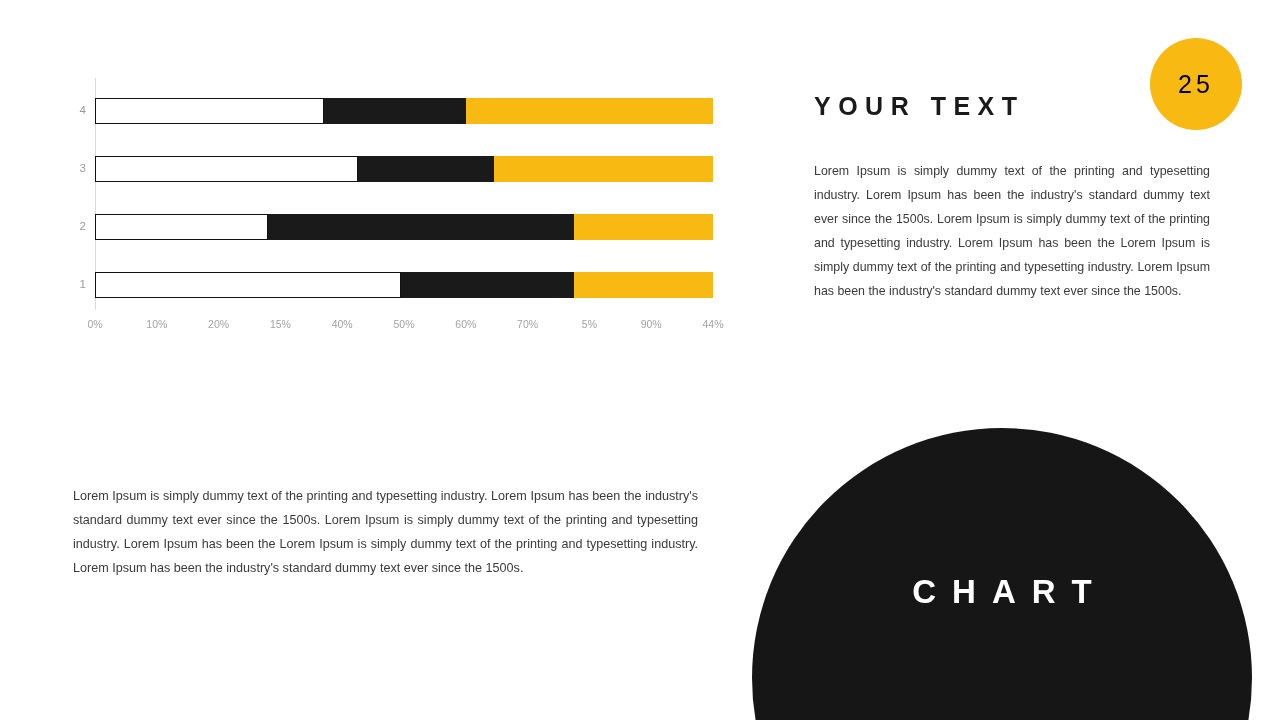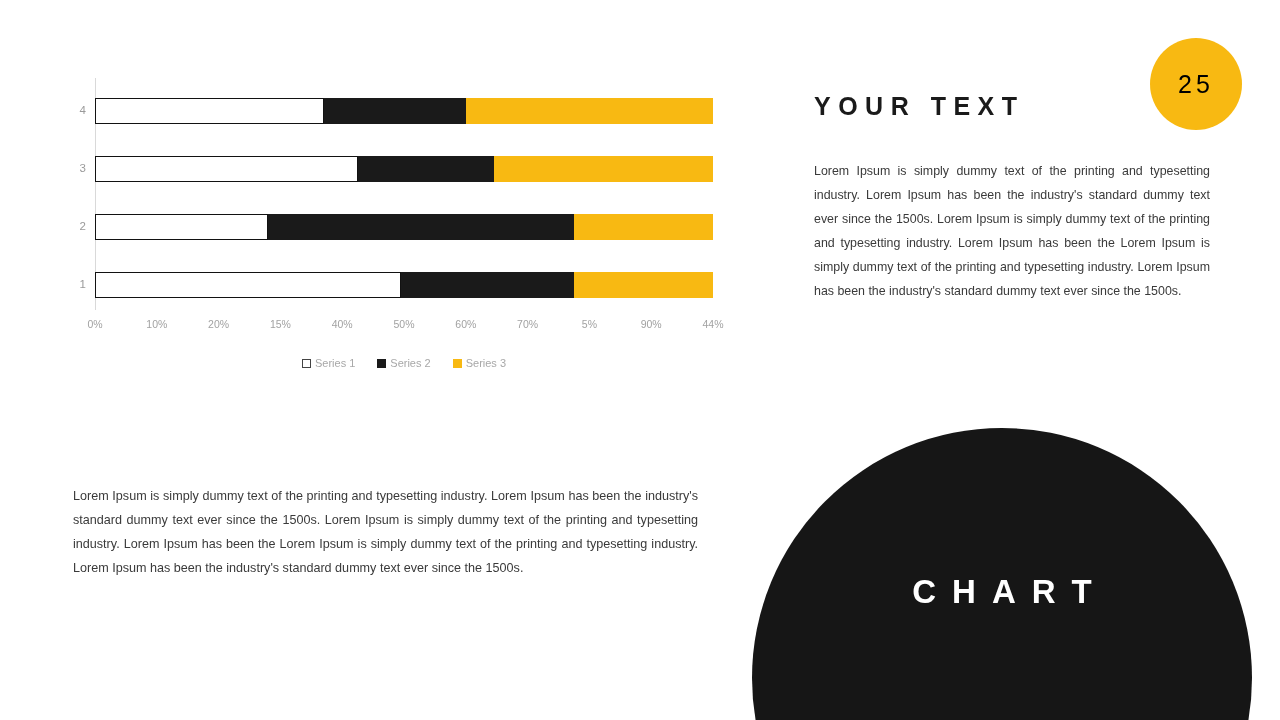--- a/index.html
+++ b/index.html
@@ -137,34 +137,20 @@
       <span class="xtick" style="left:30%">15%</span>
       <span class="xtick" style="left:40%">40%</span>
       <span class="xtick" style="left:50%">50%</span>
       <span class="xtick" style="left:60%">60%</span>
       <span class="xtick" style="left:70%">70%</span>
       <span class="xtick" style="left:80%">5%</span>
       <span class="xtick" style="left:90%">90%</span>
       <span class="xtick" style="left:100%">44%</span>
     </div>
 
-    <div class="legend">
-      <div class="legend-item">
-        <span class="legend-swatch s1"></span>
-        <span class="legend-label">Series 1</span>
-      </div>
-      <div class="legend-item">
-        <span class="legend-swatch s2"></span>
-        <span class="legend-label">Series 2</span>
-      </div>
-      <div class="legend-item">
-        <span class="legend-swatch s3"></span>
-        <span class="legend-label">Series 3</span>
-      </div>
-    </div>
   </div>
 
   <div class="heading">YOUR TEXT</div>
   <div class="right-para">Lorem Ipsum is simply dummy text of the printing and typesetting industry. Lorem Ipsum has been the industry's standard dummy text ever since the 1500s. Lorem Ipsum is simply dummy text of the printing and typesetting industry. Lorem Ipsum has been the Lorem Ipsum is simply dummy text of the printing and typesetting industry. Lorem Ipsum has been the industry's standard dummy text ever since the 1500s.</div>
 
   <div class="badge">
     <span class="badge-num">25</span>
   </div>
 
   <div class="bottom-para">Lorem Ipsum is simply dummy text of the printing and typesetting industry. Lorem Ipsum has been the industry's standard dummy text ever since the 1500s. Lorem Ipsum is simply dummy text of the printing and typesetting industry. Lorem Ipsum has been the Lorem Ipsum is simply dummy text of the printing and typesetting industry. Lorem Ipsum has been the industry's standard dummy text ever since the 1500s.</div>

